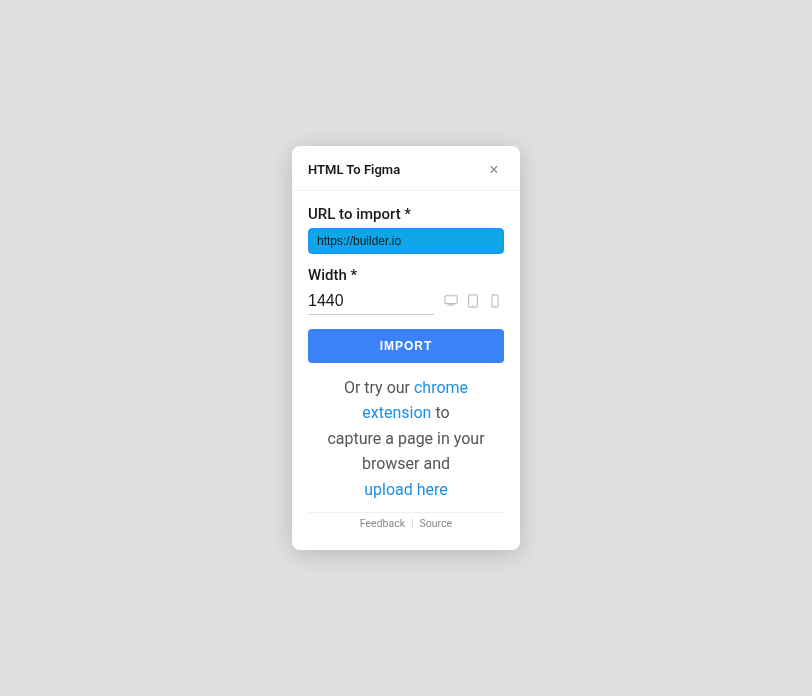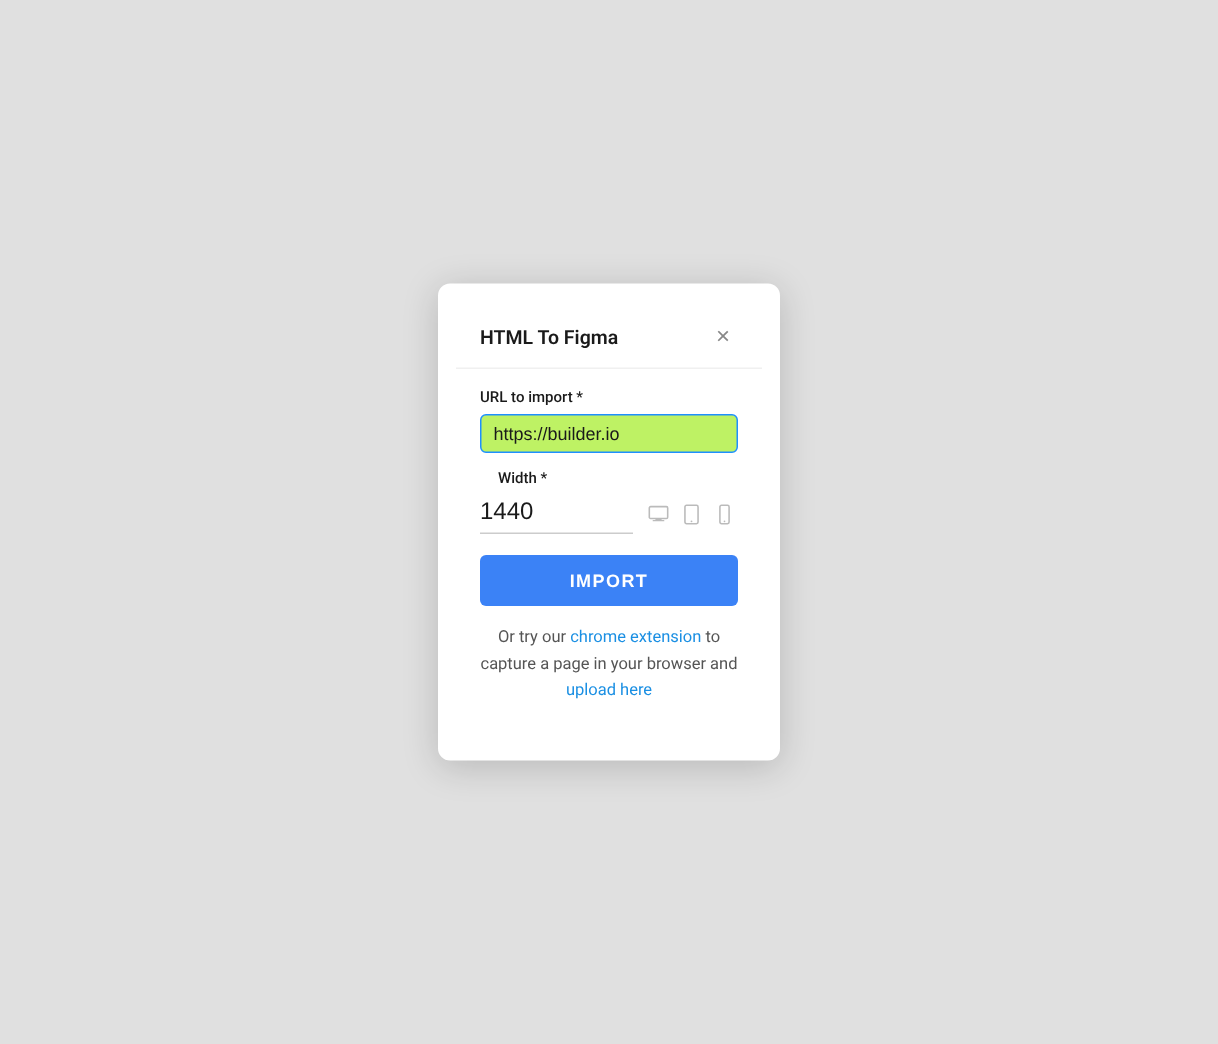--- a/index.html
+++ b/index.html
@@ -12,21 +12,21 @@
       align-items: center;
       justify-content: center;
       font-family: -apple-system, BlinkMacSystemFont, 'Segoe UI', Roboto, sans-serif;
     }
 
     .dialog {
       background: #ffffff;
       border-radius: 8px;
       box-shadow: 0 4px 24px rgba(0,0,0,0.18);
       width: 228px;
-      padding: 12px;
+      padding: 0;
       overflow: hidden;
     }
 
     .dialog-header {
       display: flex;
       align-items: center;
       justify-content: space-between;
       padding: 14px 16px 10px 16px;
       border-bottom: 1px solid #f0f0f0;
     }
@@ -54,36 +54,36 @@
 
     .dialog-body {
       padding: 14px 16px 16px 16px;
     }
 
     .field-group {
       margin-bottom: 12px;
     }
 
     .field-label {
-      font-size: 10px;
+      font-size: 15px;
       font-weight: 500;
       color: #1a1a1a;
       margin-bottom: 5px;
       display: block;
     }
 
     .text-input {
       width: 100%;
       border: 1.5px solid #1e90ff;
       border-radius: 4px;
       padding: 5px 8px;
       font-size: 12px;
       color: #1a1a1a;
       outline: none;
-      background: #bef264;
+      background: #0ea5e9;
     }
 
     .width-row {
       display: flex;
       align-items: center;
       gap: 0;
       margin-bottom: 14px;
     }
 
     .width-input-wrap {
@@ -135,21 +135,21 @@
       padding: 10px;
       font-size: 12px;
       font-weight: 700;
       letter-spacing: 0.08em;
       cursor: pointer;
       margin-bottom: 12px;
       text-transform: uppercase;
     }
 
     .try-text {
-      font-size: 11px;
+      font-size: 16px;
       color: #555;
       text-align: center;
       line-height: 1.6;
       margin-bottom: 10px;
     }
 
     .try-text a {
       color: #1a8fe3;
       text-decoration: none;
     }
@@ -187,21 +187,20 @@
     .footer-sep {
       font-size: 10.5px;
       color: #ccc;
       margin: 0 6px;
     }
 
     .width-label-row {
       display: flex;
       align-items: center;
       margin-bottom: 4px;
-      margin-left: 12px;
     }
   </style>
 </head>
 <body>
 
 <div class="dialog">
 
   <div class="dialog-header">
     <span class="dialog-title">HTML To Figma</span>
     <button class="close-btn">×</button>
@@ -257,15 +256,20 @@
     
     <div class="try-text">
       Or try our <a href="#">chrome extension</a> to<br>
       capture a page in your browser and<br>
       <a href="#">upload here</a>
     </div>
 
     
 
     
+    <div class="footer-links">
+      <a class="footer-link" href="#">Feedback</a>
+      <span class="footer-sep">|</span>
+      <a class="footer-link" href="#">Source</a>
+    </div>
 
   </div>
 </div>
 
 </body></html>

